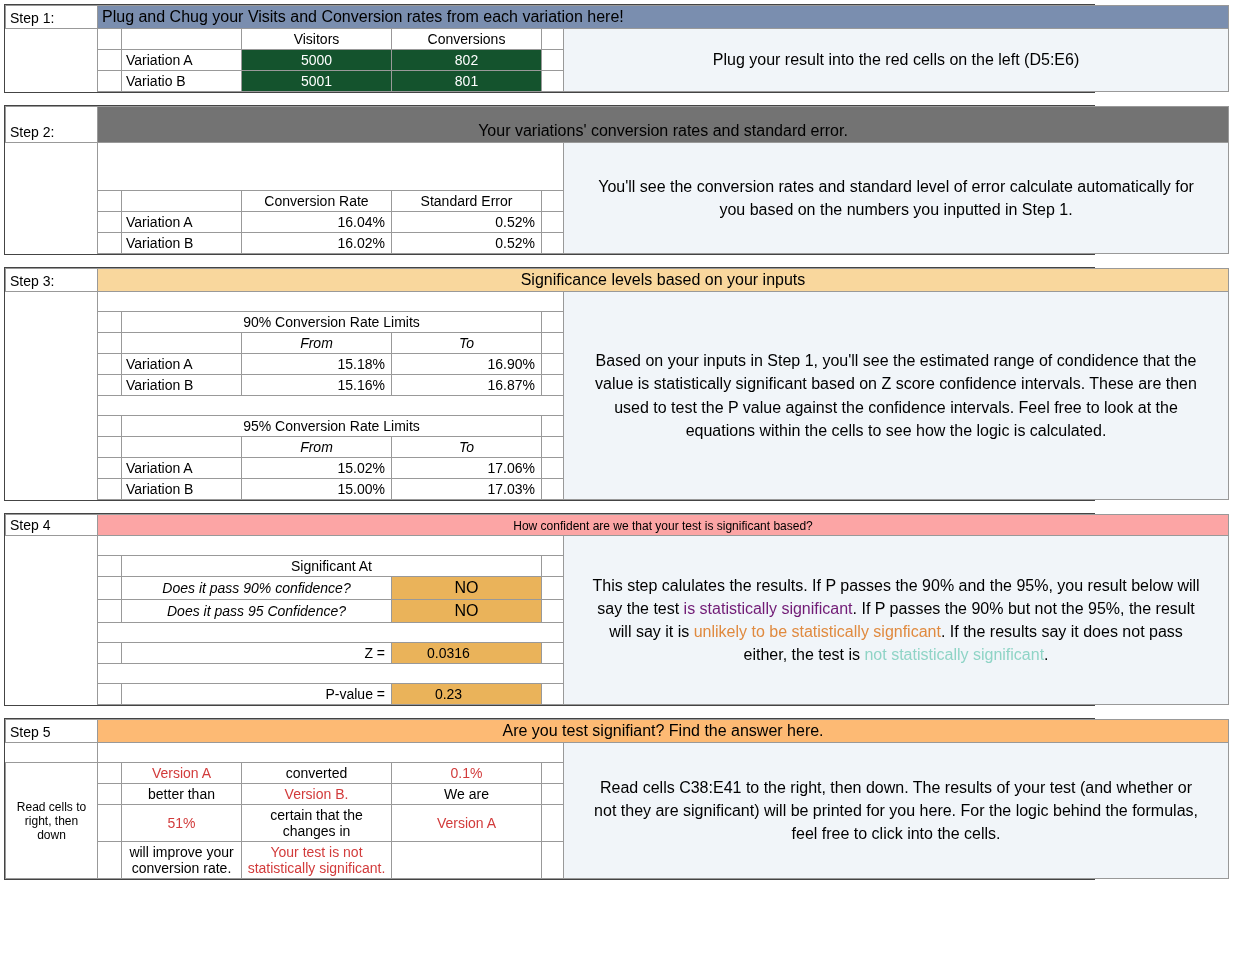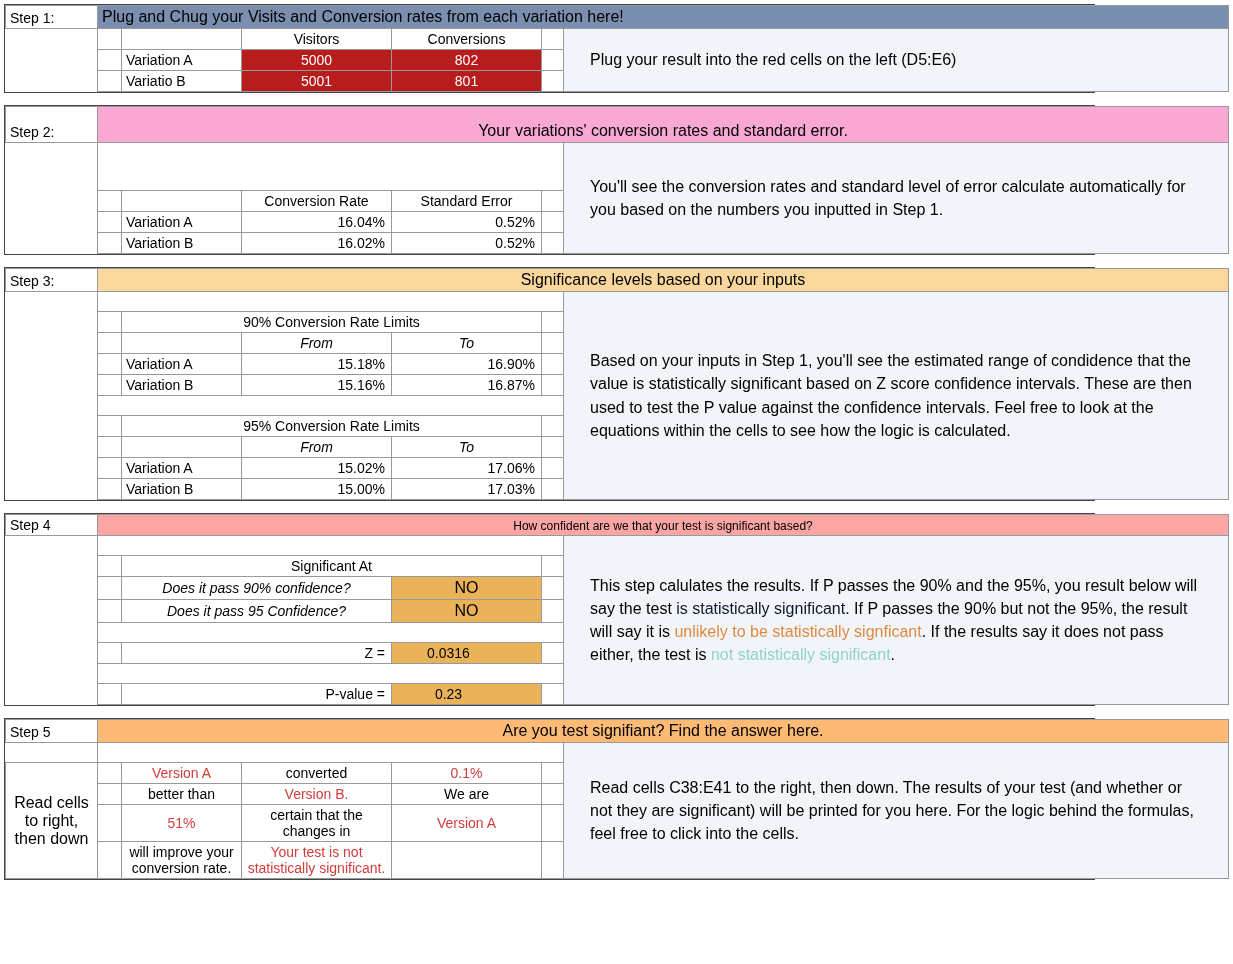--- a/index.html
+++ b/index.html
@@ -10,40 +10,40 @@
     font-size: 14px;
     background: #fff;
     color: #000;
   }
   .sheet { width: 1091px; }
   .section { border: 1px solid #444; margin-bottom: 12px; }
   table { border-collapse: collapse; width: 100%; table-layout: fixed; }
   td { border: 1px solid #999; padding: 2px 4px; vertical-align: middle; height: 20px; }
   .step-label { width: 92px; font-size: 14px; vertical-align: bottom; }
   .hdr-blue   { background: #7a8eaf; text-align: left; font-size: 16px; }
-  .hdr-peach  { background: #f9a8d4; text-align: center; font-size: 16px; vertical-align: bottom;}
+  .hdr-peach  { background: #737373; text-align: center; font-size: 16px; vertical-align: bottom;}
   .hdr-orange { background: #f9d79d; text-align: center; font-size: 16px; vertical-align: bottom; margin-top: 46px;}
   .hdr-mint   { background: #fca5a5; text-align: center; font-size: 12px; vertical-align: bottom;}
   .hdr-slate  { background: #fdba74; text-align: center; font-size: 16px; vertical-align: bottom;}
   .colA { width: 92px; }
   .colB { width: 24px; }
   .colC { width: 120px; }
   .colD { width: 150px; }
   .colE { width: 150px; }
   .colF { width: 22px; }
   .colG { width: 665px; }
-  .red-input { background: #b91c1c; color: #fff; text-align: center; }
-  .info { background: #f1f5f9; text-align: left; font-size: 16px; padding: 8px 26px; line-height: 1.45; }
+  .red-input { background: #14532d; color: #fff; text-align: center; }
+  .info { background: #f1f5f9; text-align: center; font-size: 16px; padding: 8px 26px; line-height: 1.45; }
   .center { text-align: center; }
   .right  { text-align: right; padding-right: 6px; }
   .left   { text-align: left; padding-left: 4px; }
   .italic { font-style: italic; }
   .orange-cell { background: #eab35a; text-align: center; }
   .red-text { color: #d23b3b; }
-  .blue-text { color: #0f172a; }
+  .blue-text { color: #701a75; }
   .orange-text { color: #e08a3f; }
   .teal-text { color: #8fd4c6; }
   .blank { background: #fff; }
   .no-border { border: none; }
   .tall { height: 36px; vertical-align: bottom; }
 </style>
 </head>
 <body>
 
 <div class="sheet">
@@ -302,21 +302,21 @@
   <td class="step-label">Step 5</td>
   <td class="hdr-slate" colspan="6">Are you test signifiant? Find the answer here.</td>
 </tr>
 <tr>
   <td class="blank no-border" style="height:8px;border-right:1px solid #999;"></td>
   <td class="blank no-border" colspan="4"></td>
   <td class="blank no-border" style="border-right:none;"></td>
   <td class="info" rowspan="5">Read cells C38:E41 to the right, then down. The results of your test (and whether or not they are significant) will be printed for you here. For the logic behind the formulas, feel free to click into the cells.</td>
 </tr>
 <tr>
-  <td class="center" rowspan="4" style="font-size:16px;">Read cells to right, then down</td>
+  <td class="center" rowspan="4" style="font-size:12px;">Read cells to right, then down</td>
   <td class="blank"></td>
   <td class="center red-text">Version A</td>
   <td class="center">converted</td>
   <td class="center red-text">0.1%</td>
   <td class="blank" style="border-right:none;"></td>
 </tr>
 <tr>
   <td class="blank"></td>
   <td class="center">better than</td>
   <td class="center red-text">Version B.</td>

